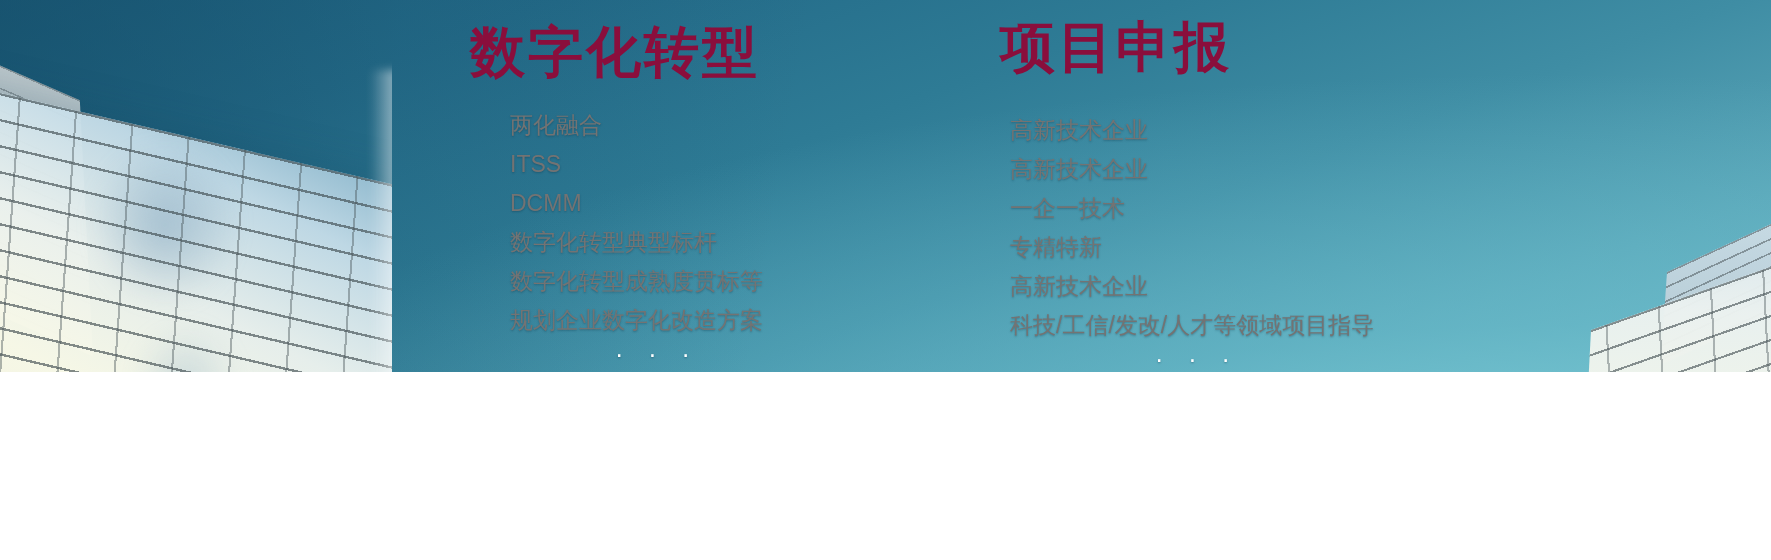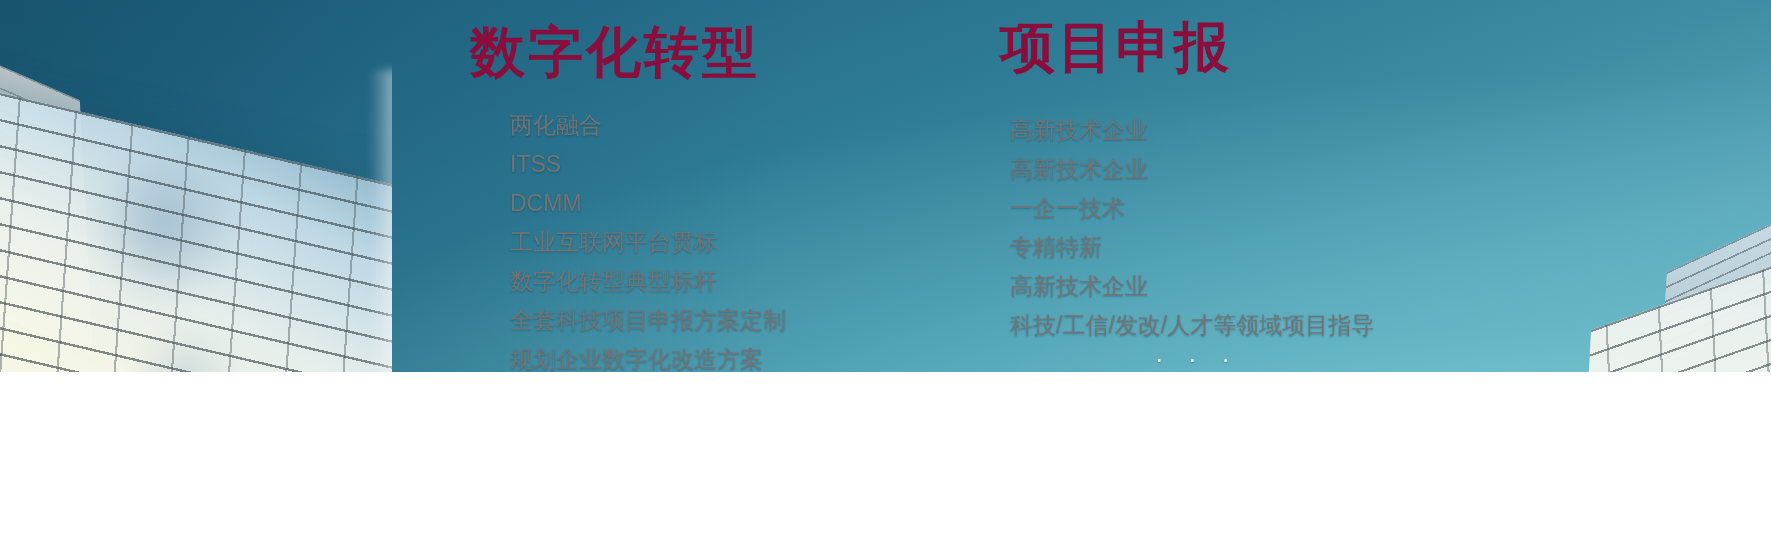--- a/index.html
+++ b/index.html
@@ -246,23 +246,22 @@
     <div class="h-lines"></div>
     <div class="v-lines"></div>
   </div>
 
   <div class="col col-left">
     <div class="col-title">数字化转型</div>
     <ul class="col-list">
       <li>两化融合</li>
       <li>ITSS</li>
       <li>DCMM</li>
-      <li>工业互联网平台贯标</li>
       <li>数字化转型典型标杆</li>
-      <li>全套科技项目申报方案定制</li>
+      <li>数字化转型成熟度贯标等</li>
       <li>规划企业数字化改造方案</li>
     </ul>
     <div class="dots">· · ·</div>
   </div>
 
   <div class="col col-right">
     <div class="col-title">项目申报</div>
     <ul class="col-list">
       <li>高新技术企业</li>
       <li>高新技术企业</li>

